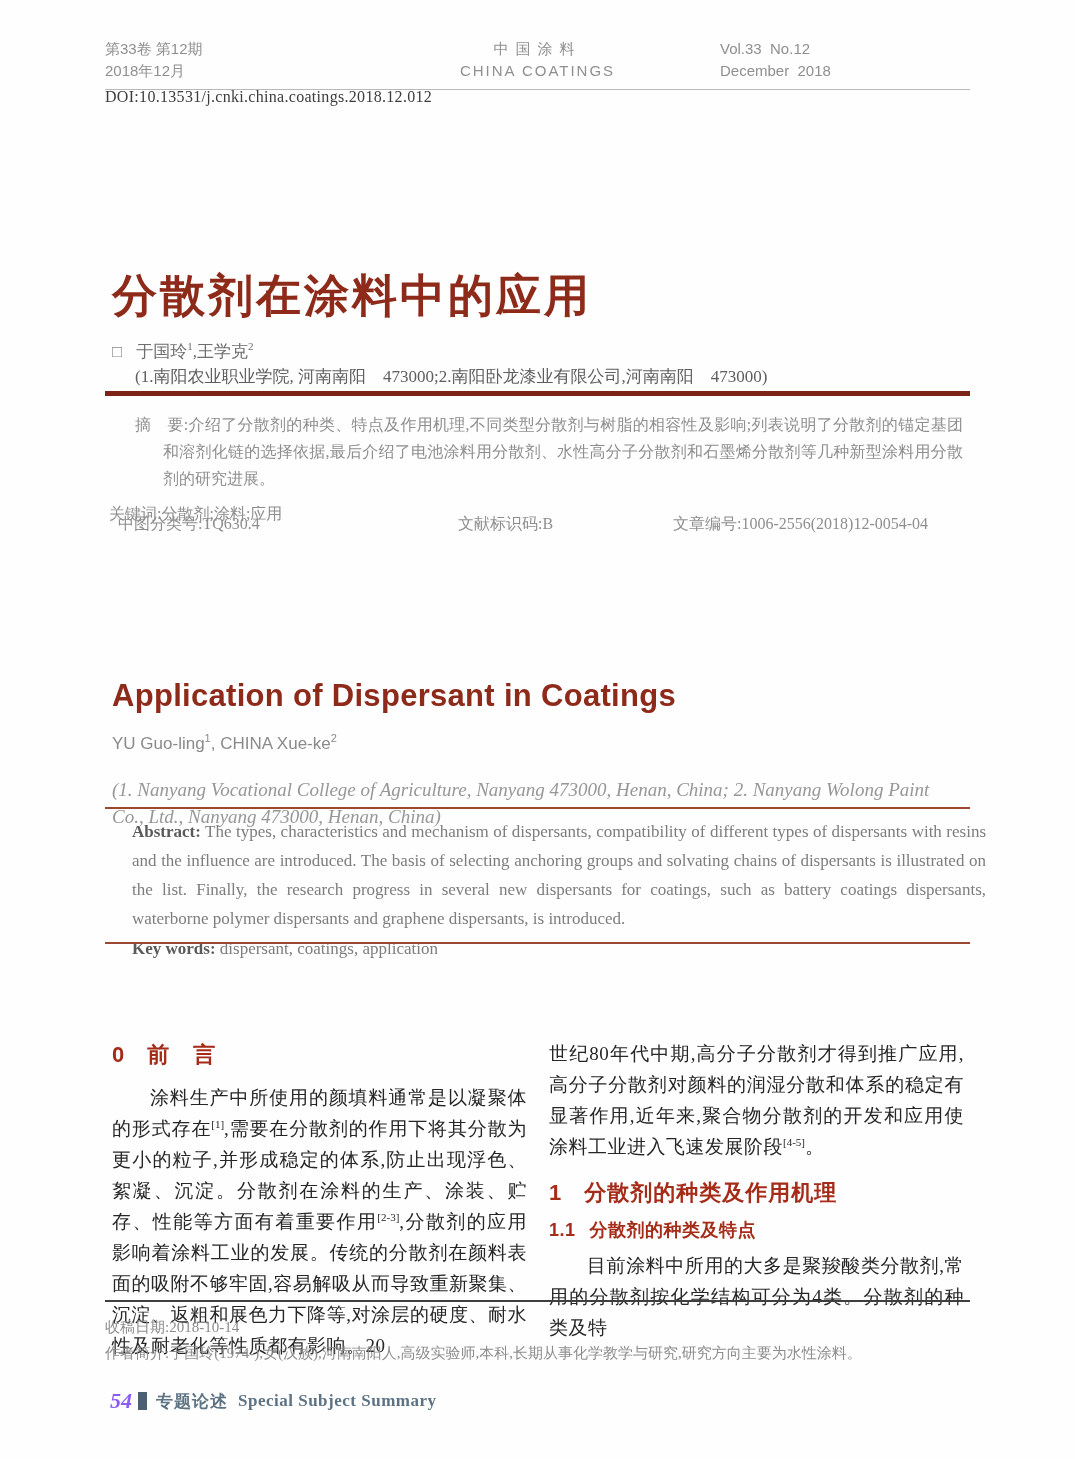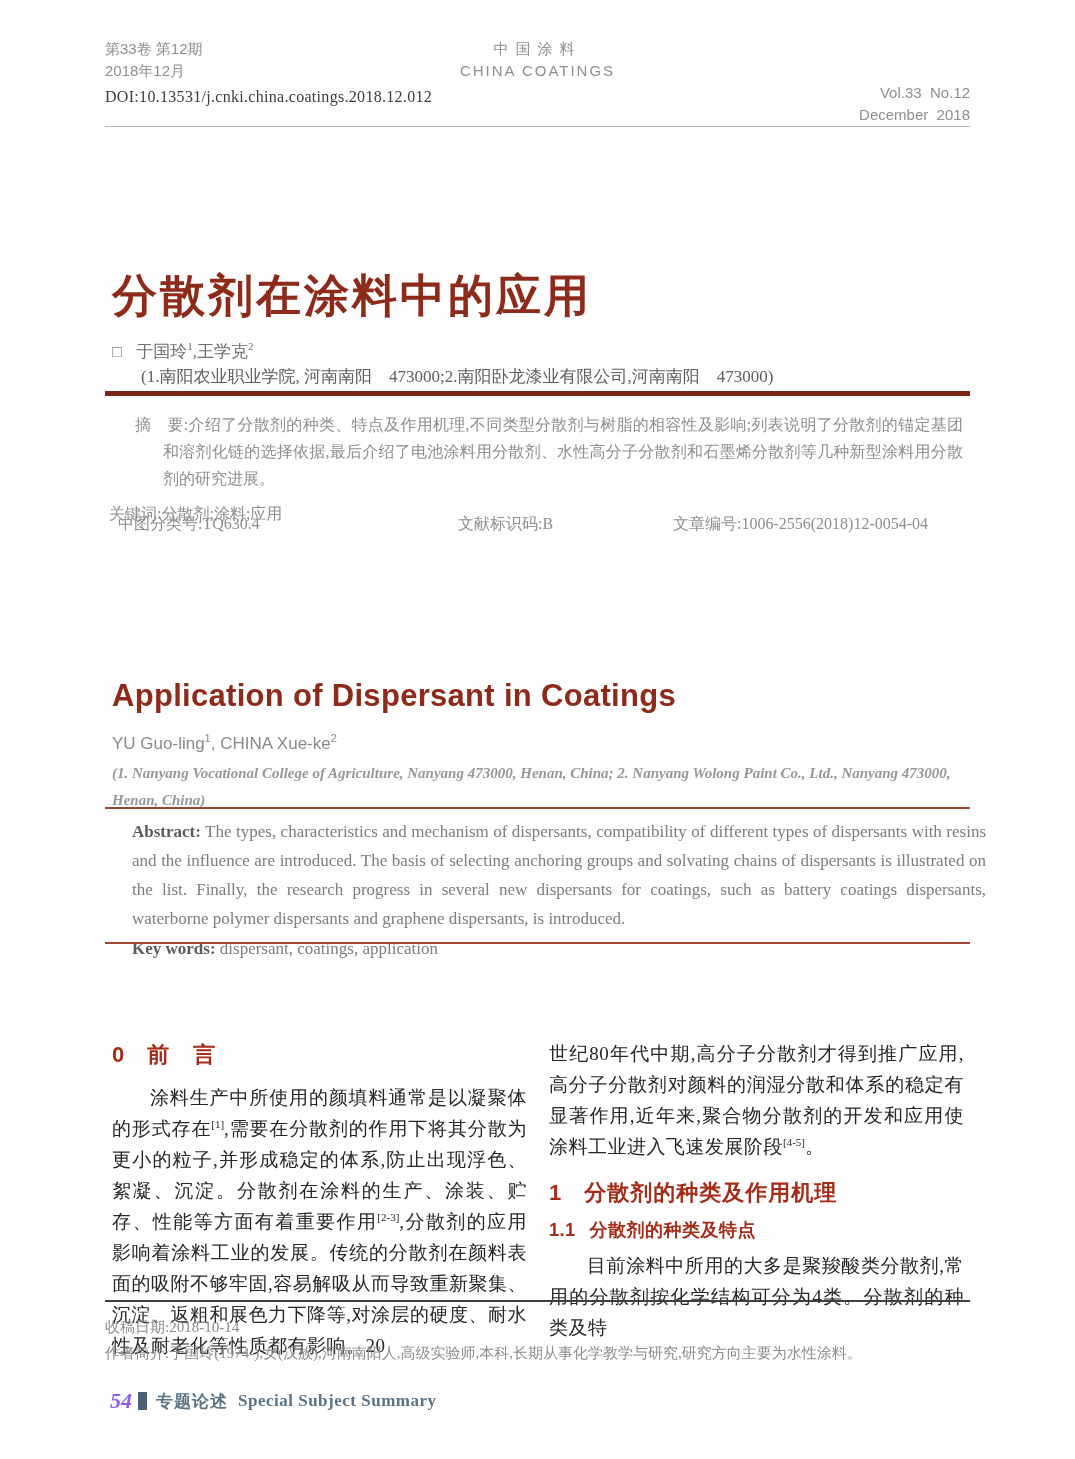--- a/index.html
+++ b/index.html
@@ -5,46 +5,46 @@
   html,body{margin:0;padding:0;background:#e8e8e8;}
   .page{
     position:relative;width:1075px;height:1459px;background:#fefefe;
     margin:0 auto;overflow:hidden;
     font-family:"Liberation Serif","DejaVu Serif",serif;color:#262626;
   }
   
   .jheader{
     position:absolute;top:38px;left:105px;width:865px;
     display:flex;justify-content:space-between;align-items:flex-start;
-    border-bottom:1px solid #b8b8b8;padding-bottom:0;
+    border-bottom:1px solid #b8b8b8;padding-bottom:7px;
     color:#8f8f8f;font-size:15px;line-height:22px;
     font-family:"Liberation Sans",sans-serif;
   }
   .jheader .hl{text-align:left;width:250px;}
   .jheader .hc{text-align:center;flex:1;}
   .jheader .hc .cnname{letter-spacing:7px;font-family:"Liberation Serif",serif;}
   .jheader .hc .enname{letter-spacing:2px;}
-  .jheader .hr{text-align:right;width:250px;margin-top:44px;}
+  .jheader .hr{width:250px;}
   .doi{
     position:absolute;top:88px;left:105px;width:865px;
     font-size:16px;color:#3c3c3c;letter-spacing:0.3px;
   }
   
   .cn-title{
     position:absolute;top:266px;left:112px;width:852px;
     font-family:"Liberation Sans",sans-serif;font-weight:bold;
     font-size:45px;letter-spacing:3px;color:#8e2a1a;
   }
   .cn-authors{
     position:absolute;top:340px;left:112px;width:852px;
     font-size:17px;color:#6e6e6e;
   }
   .cn-authors .marker{margin-right:14px;color:#8a8a8a;}
   .cn-affil{
-    position:absolute;top:365px;left:141px;width:830px;
+    position:absolute;top:365px;left:135px;width:830px;
     font-size:17px;color:#5e5e5e;
   }
   .thick-bar{
     position:absolute;top:391px;left:105px;width:865px;height:5px;
     background:#7d2418;border:none;margin:0;
   }
   
   .cn-abstract{
     position:absolute;top:411px;left:135px;width:828px;
     font-size:16px;line-height:27px;color:#8e8e8e;
@@ -62,22 +62,22 @@
   .en-title{
     position:absolute;top:678px;left:112px;width:852px;
     font-family:"Liberation Sans",sans-serif;font-weight:bold;
     font-size:31px;letter-spacing:0.3px;color:#8e2a1a;
   }
   .en-authors{
     position:absolute;top:734px;left:112px;width:852px;
     font-size:17px;color:#8a8a8a;font-family:"Liberation Sans",sans-serif;
   }
   .en-affil{
-    position:absolute;top:760px;left:112px;width:852px;
-    font-size:15px;line-height:27px;color:#979797;font-style:italic;font-weight:bold;
+    position:absolute;top:776px;left:112px;width:852px;
+    font-size:19px;line-height:27px;color:#979797;font-style:italic;
   }
   .rule{position:absolute;left:105px;width:865px;height:0;border:none;border-top:2px solid #9c4732;margin:0;}
   .rule-1{top:807px;}
   .rule-2{top:942px;}
   
   .en-abstract{
     position:absolute;top:817px;left:112px;width:854px;
     font-size:17px;line-height:29px;color:#7d7d7d;text-align:justify;margin-left:20px;
   }
   .en-abstract p{margin:0;}

